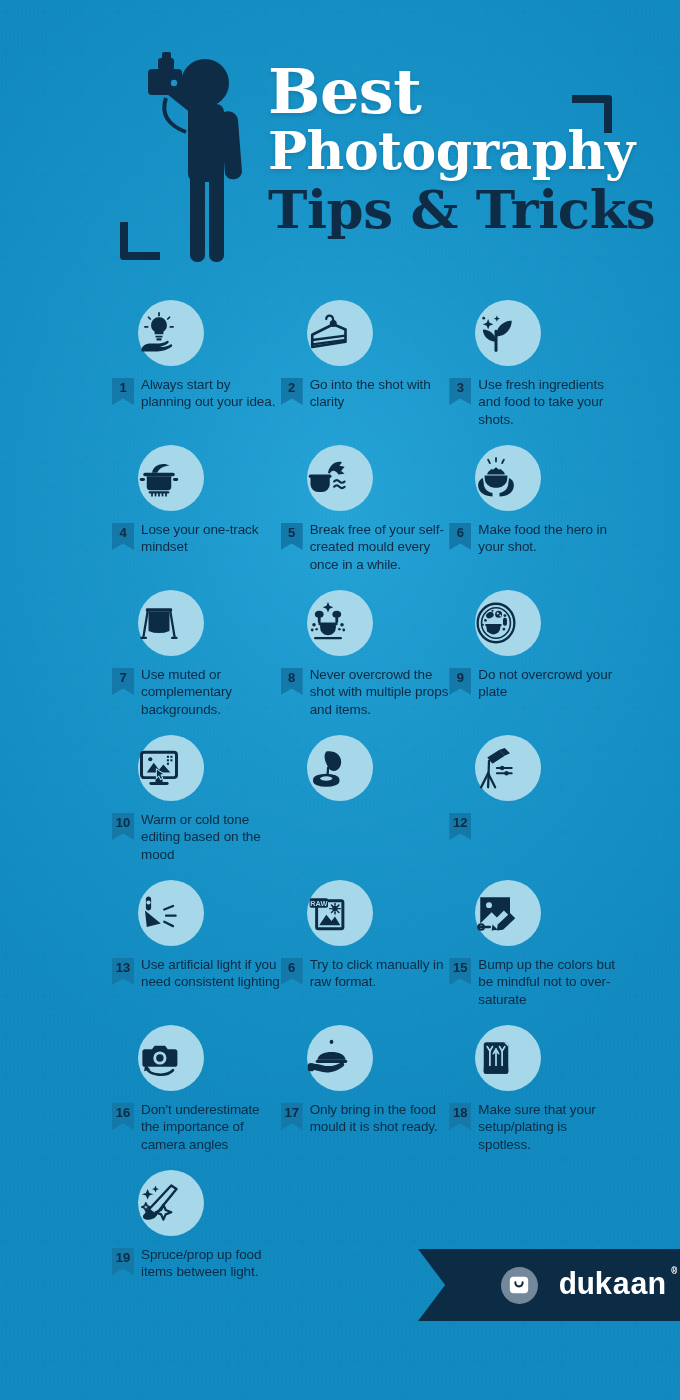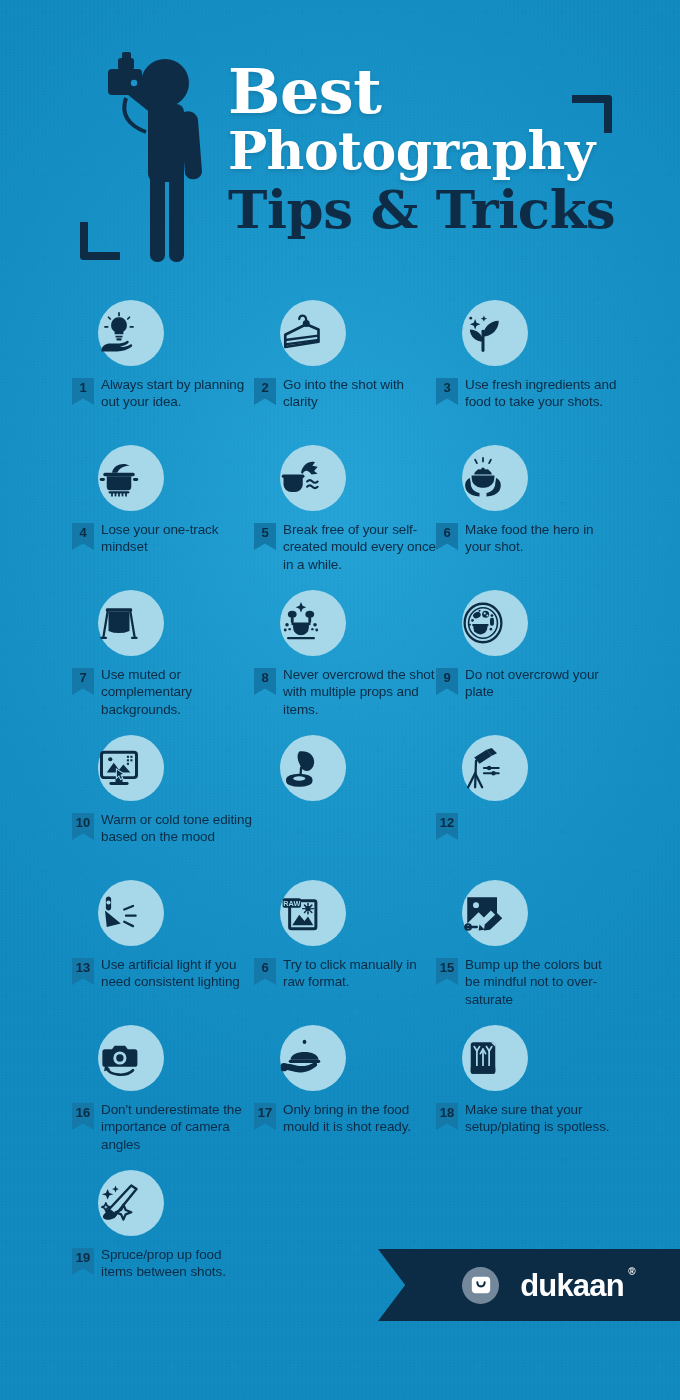--- a/index.html
+++ b/index.html
@@ -36,21 +36,21 @@
     background-image:
       repeating-linear-gradient(0deg, rgba(255,255,255,.05) 0 1px, rgba(0,0,0,.05) 1px 2px),
       repeating-linear-gradient(90deg, rgba(255,255,255,.045) 0 1px, rgba(0,0,0,.045) 1px 3px),
       radial-gradient(circle at 18% 28%, rgba(0,0,0,.10) 0 2px, transparent 3px),
       radial-gradient(circle at 62% 71%, rgba(0,0,0,.09) 0 2px, transparent 3px),
       radial-gradient(circle at 83% 15%, rgba(255,255,255,.07) 0 2px, transparent 3px);
     background-size: 3px 3px, 4px 4px, 37px 41px, 53px 47px, 61px 59px;
     mix-blend-mode: overlay;
   }
 
-  #poster > * { position: relative; z-index: 2; }
+  #poster > * { position: relative; z-index: 2; margin-left: 40px; }
 
   
   #header {
     height: 300px;
     position: relative;
   }
 
   .bracket {
     position: absolute;
     width: 40px;
@@ -166,21 +166,21 @@
     width: 302px;
     height: 72px;
     background: #0c2b45;
     -webkit-clip-path: polygon(0 0, 100% 0, 100% 100%, 0 100%, 9% 50%);
     clip-path: polygon(0 0, 100% 0, 100% 100%, 0 100%, 9% 50%);
     display: flex;
     align-items: center;
     justify-content: center;
     z-index: 5;
   }
-  #brand { display: flex; align-items: flex-end; gap: 21px; padding-left: 28px; }
+  #brand { display: flex; align-items: center; gap: 21px; padding-left: 28px; font-family: Liberation Mono, monospace; }
   #brand-mark {
     width: 37px; height: 37px; border-radius: 50%;
     background: #74889b;
     display: flex; align-items: center; justify-content: center;
   }
   #brand-name {
     color: #ffffff;
     font-size: 31px;
     font-weight: bold;
     letter-spacing: -0.8px;
@@ -608,21 +608,21 @@
           <path d="M38 4 L44 8 L18 40 L10 34 Z" fill="none" stroke="#0c2b45" stroke-width="2.8" stroke-linejoin="round"></path>
           <path d="M14 31 L22 37 C 19 43, 9 45, 6 41 C 4 38, 9 34, 14 31 Z"></path>
           <path d="M11 8 l2 4.6 L17.6 14 L13 15.4 L11 20 L9 15.4 L4.4 14 L9 12.6 Z"></path>
           <path d="M20 4 l1.2 3 L24 8 l-2.8 1 L20 12 l-1.2 -3 L16 8 l2.8 -1 Z"></path>
           <path d="M29 26 l2.6 6 L38 34.6 L31.6 37 L29 43 L26.4 37 L20 34.6 L26.4 32 Z" fill="none" stroke="#0c2b45" stroke-width="2.6" stroke-linejoin="round"></path>
           <path d="M9 24 l1.4 3.2 L13.6 28.6 L10.4 30 L9 33 L7.6 30 L4.4 28.6 L7.6 27.2 Z" fill="none" stroke="#0c2b45" stroke-width="2" stroke-linejoin="round"></path>
         </svg>
       </div>
       <div class="tip-body">
         <div class="tip-num">19</div>
-        <div class="tip-text">Spruce/prop up food items between shots.</div>
+        <div class="tip-text">Spruce/prop up food items between light.</div>
       </div>
     </div>
 
   </div>
 
   <div id="footer-banner">
     <div id="brand">
       <div id="brand-mark">
         <svg width="22" height="22" viewBox="0 0 24 24">
           <rect x="2" y="3" width="20" height="18" rx="4" fill="#ffffff"></rect>

